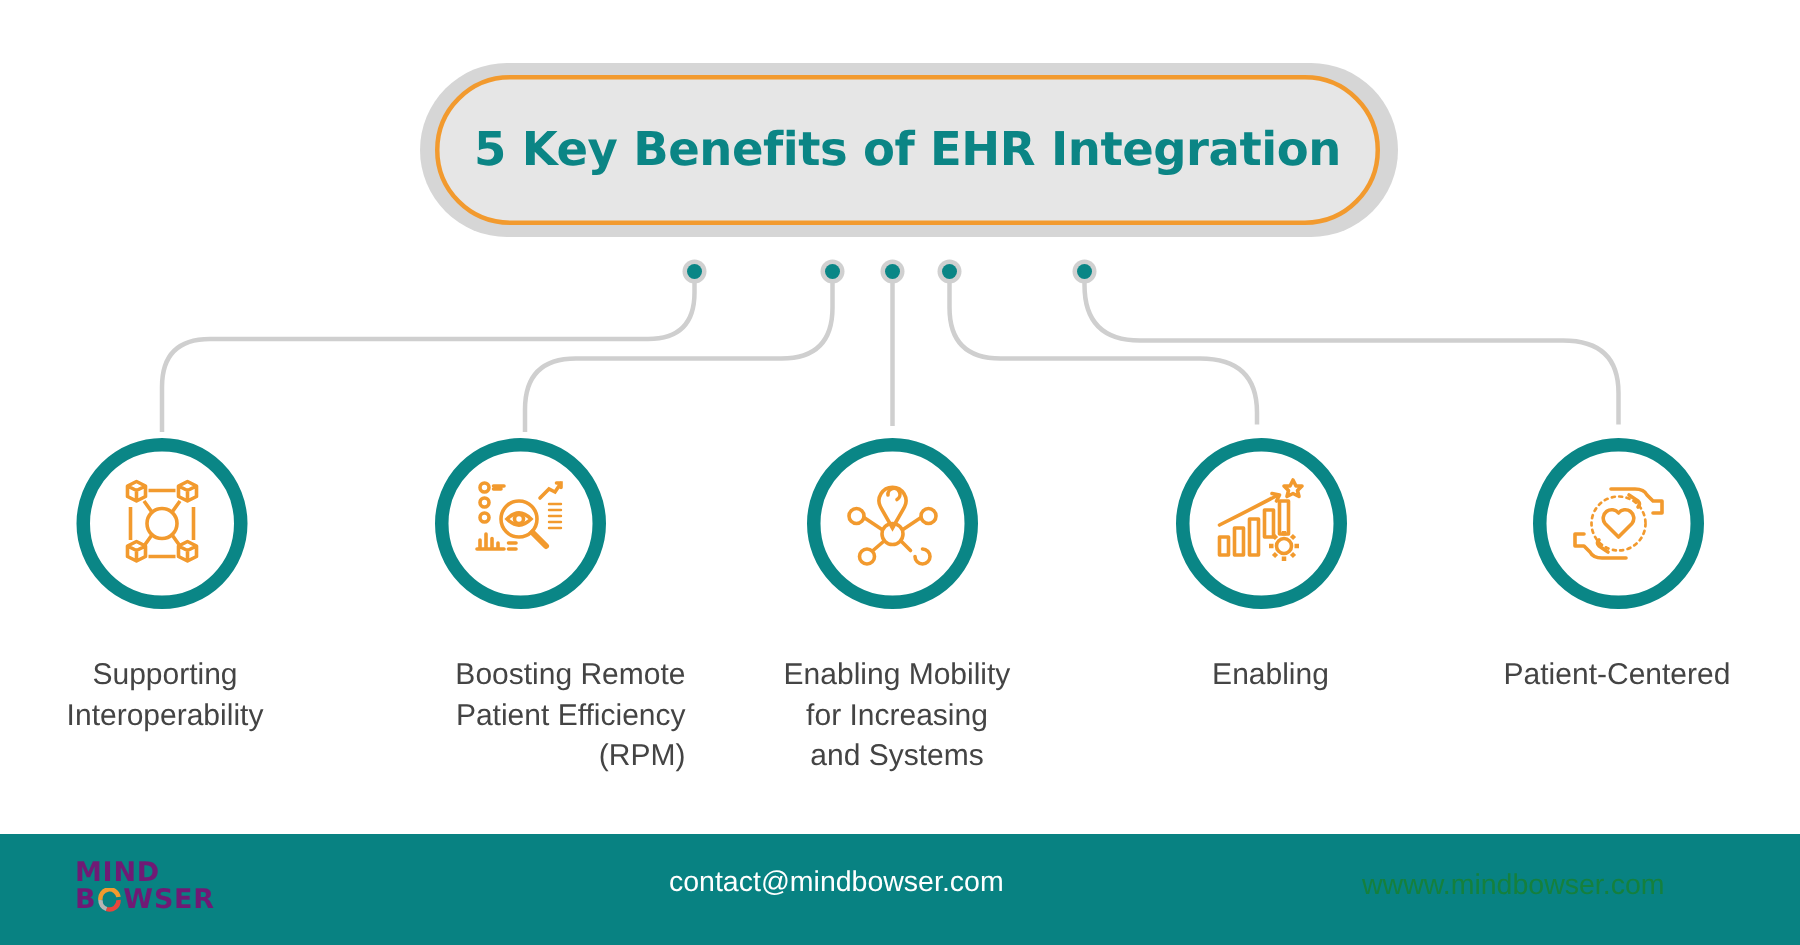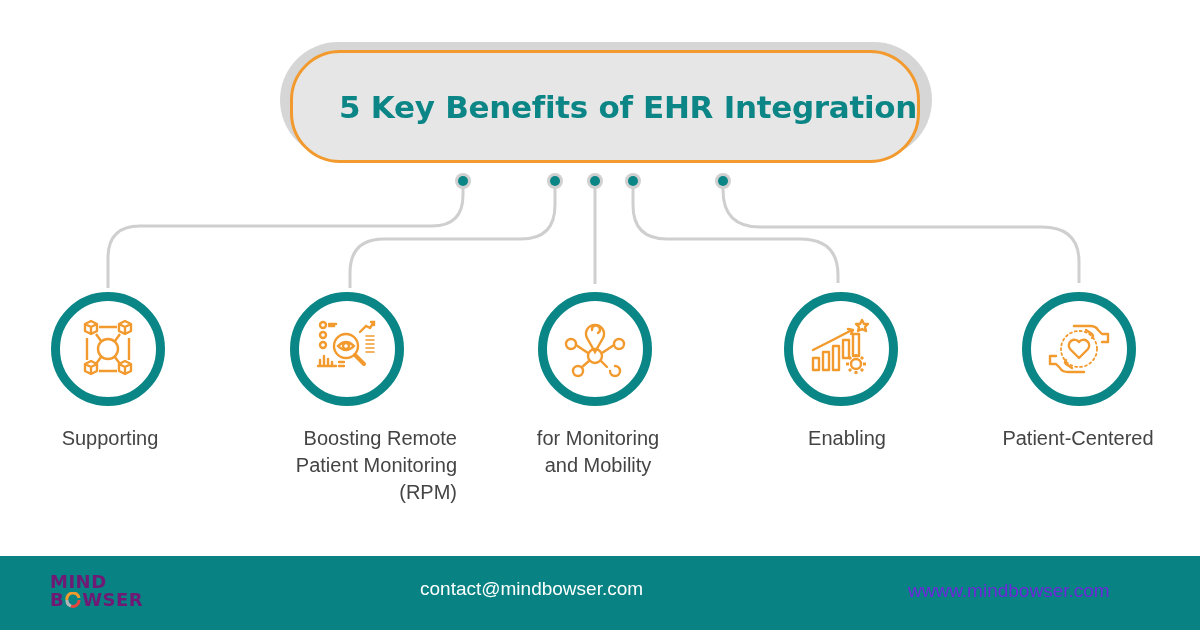--- a/index.html
+++ b/index.html
@@ -4,62 +4,63 @@
   <style>
     * { margin: 0; padding: 0; box-sizing: border-box; }
     html, body { width: 1200px; height: 630px; overflow: hidden; background: #ffffff; }
     body { position: relative; font-family: "Liberation Sans", "DejaVu Sans", sans-serif; }
 
     .title-pill-outer {
       position: absolute; left: 280px; top: 42px; width: 652px; height: 116px;
       border-radius: 58px; background: #d6d6d6;
     }
     .title-pill {
-      position: absolute; left: 290px; top: 50px; width: 630px; height: 113px;
+      position: absolute; left: 290px; top: 50px; width: 630px; height: 100px;
       border-radius: 50px; background: #e6e6e6; border: 3px solid #f29a2e;
-      display: flex; align-items: center; justify-content: flex-end;
+      display: flex; align-items: center; justify-content: center;
     }
     .title-text {
       font-family: "DejaVu Sans", sans-serif; font-weight: bold;
       font-size: 31px; color: #0b8585; letter-spacing: -0.3px;
     }
 
     svg.connectors { position: absolute; left: 0; top: 0; width: 1200px; height: 630px; pointer-events: none; }
 
     .ring {
       position: absolute; width: 114px; height: 114px; border-radius: 50%;
       border: 9px solid #0a8686; background: #ffffff;
       display: flex; align-items: center; justify-content: center;
     }
     .ring svg { width: 66px; height: 66px; }
 
     .label {
       position: absolute; width: 220px; text-align: center;
       font-family: "Liberation Sans", sans-serif; font-size: 20px; line-height: 27px;
       color: #444444;
+      margin-top: 12px;
     }
 
     .footer {
       position: absolute; left: 0; top: 556px; width: 1200px; height: 74px;
       background: #088282;
     }
     .logo {
       position: absolute; left: 50px; top: 573px; width: 120px; height: 40px;
       font-family: "DejaVu Sans", sans-serif; font-weight: bold; color: #701a75;
       font-size: 18px; line-height: 18px; letter-spacing: 0.5px;
     }
     .logo .row2 { display: flex; align-items: center; }
     .logo-o { display: inline-block; width: 16px; height: 16px; margin: 0 1px; }
     .footer-email {
-      position: absolute; left: 420px; top: 578px;
+      position: absolute; left: 446px; top: 578px;
       font-family: "Liberation Sans", sans-serif; font-size: 19px; color: #ffffff;
     }
     .footer-web {
       position: absolute; left: 908px; top: 580px;
-      font-family: "Liberation Sans", sans-serif; font-size: 19px; color: #6d28d9;
+      font-family: "Liberation Sans", sans-serif; font-size: 19px; color: #15803d;
     }
   </style>
 </head>
 <body>
 
 <div class="title-pill-outer"></div>
 <div class="title-pill">
   <span class="title-text">5 Key Benefits of EHR Integration</span>
 </div>
 
@@ -143,29 +144,31 @@
     <circle cx="33" cy="33" r="18" stroke-dasharray="2 3" stroke-width="1.8"></circle>
     <path d="M28 10 H44 Q50 10 52 14 L56 18 H62 V26 H56"></path>
     <path d="M40 14 L46 18 Q48 20 46 22"></path>
     <path d="M38 56 H22 Q16 56 14 52 L10 48 H4 V40 H10"></path>
     <path d="M26 52 L20 48 Q18 46 20 44"></path>
   </svg>
 </div>
 
 <div class="label" style="left:0px; top:425px;">
   <div>Supporting</div>
+  <div>Interoperability</div>
 </div>
 <div class="label" style="left:237px; top:425px;text-align:right;">
   <div>Boosting Remote</div>
-  <div>Patient Monitoring</div>
+  <div>Patient Efficiency</div>
   <div>(RPM)</div>
 </div>
 <div class="label" style="left:488px; top:425px;">
-  <div>for Monitoring</div>
-  <div>and Mobility</div>
+  <div>Enabling Mobility</div>
+  <div>for Increasing</div>
+  <div>and Systems</div>
 </div>
 <div class="label" style="left:737px; top:425px;">
   <div>Enabling</div>
 </div>
 <div class="label" style="left:968px; top:425px;">
   <div>Patient-Centered</div>
 </div>
 
 <div class="footer"></div>
 <div class="logo">

